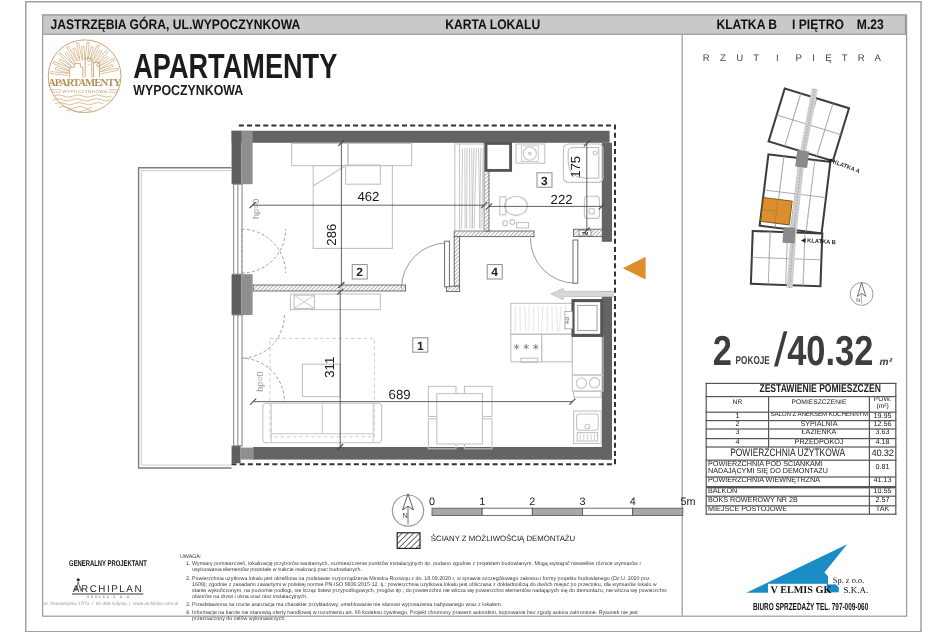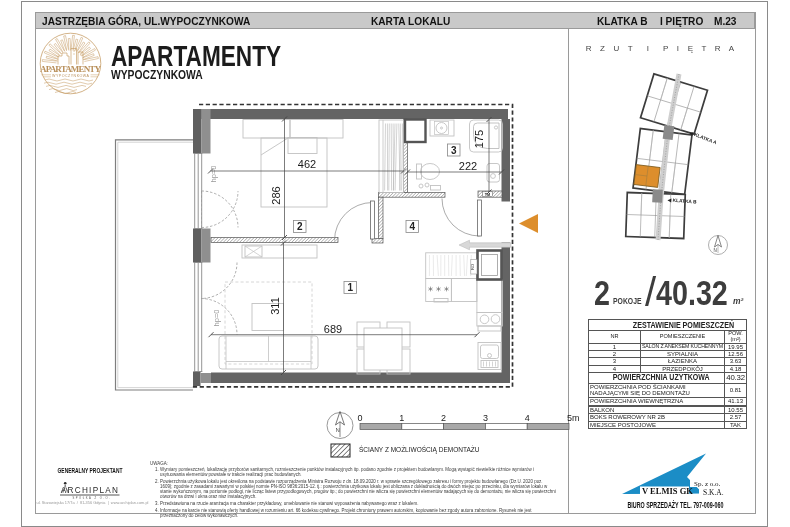--- a/index.html
+++ b/index.html
@@ -18,21 +18,21 @@
 #pokojetxt{left:613px;top:294.5px;font-size:9.5px;font-weight:bold;color:#3d3d3d;letter-spacing:0px;transform:scaleX(0.72);transform-origin:0 0;}
 #slash{left:645px;top:270px;font-size:40px;font-weight:normal;color:#3d3d3d;}
 #area{left:656px;top:273px;font-size:35px;font-weight:bold;color:#3d3d3d;letter-spacing:0px;transform:scaleX(0.82);transform-origin:0 0;}
 #m2{left:733px;top:296px;font-size:8.5px;font-weight:bold;color:#3d3d3d;font-style:italic;}
 
 #tbl{left:588px;top:319px;width:158px;border-collapse:collapse;font-size:6px;color:#222;table-layout:fixed;}
 #tbl td{border:0.8px solid #555;padding:0 1px;text-align:center;vertical-align:middle;line-height:1.05;overflow:hidden;}
 #tbl .ttl{font-size:9.5px;font-weight:bold;height:10px;padding-left:27px;}
 #tbl .hdr{font-size:5.6px;height:10px;}
 #tbl .r{height:6.2px;white-space:nowrap;}
-#tbl .uz{font-size:9px;font-weight:bold;height:10px;white-space:nowrap;text-align:right;}
+#tbl .uz{font-size:9px;font-weight:normal;height:10px;white-space:nowrap;}
 #tbl .uzv{font-size:7.8px;height:10px;letter-spacing:-0.2px;}
 #tbl .lft{text-align:left;white-space:nowrap;} #tbl .wrp{text-align:left;}
 
 #genproj{left:35px;top:467px;width:110px;text-align:center;font-weight:bold;font-size:7px;color:#111;transform:scaleX(0.7);transform-origin:50% 50%;white-space:nowrap;}
 #archaddr{left:25px;top:499.5px;width:135px;text-align:center;font-size:3.9px;color:#999;}
 #uwaga{left:150px;top:461px;width:406px;font-size:4.45px;line-height:1.15;color:#3a3a3a;}
 #uwaga ol{margin:1px 0 0 10px;padding:0;}
 #uwaga li{margin:0 0 1.6px 0;}
 #biuro{left:593px;top:500px;width:165px;text-align:center;font-weight:bold;font-size:8.5px;color:#111;white-space:nowrap;transform:scaleX(0.63);transform-origin:50% 50%;}
 #legendtxt{left:359px;top:446px;font-size:6.5px;color:#222;}

